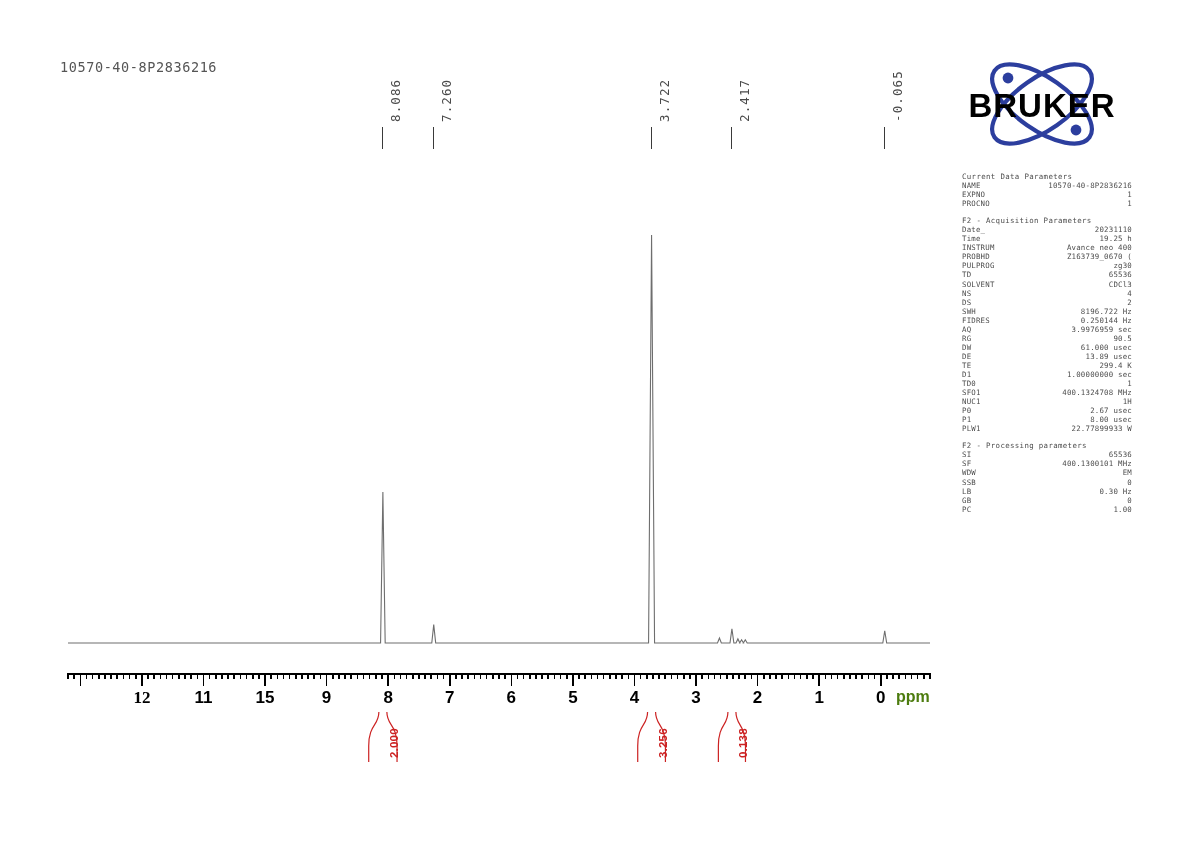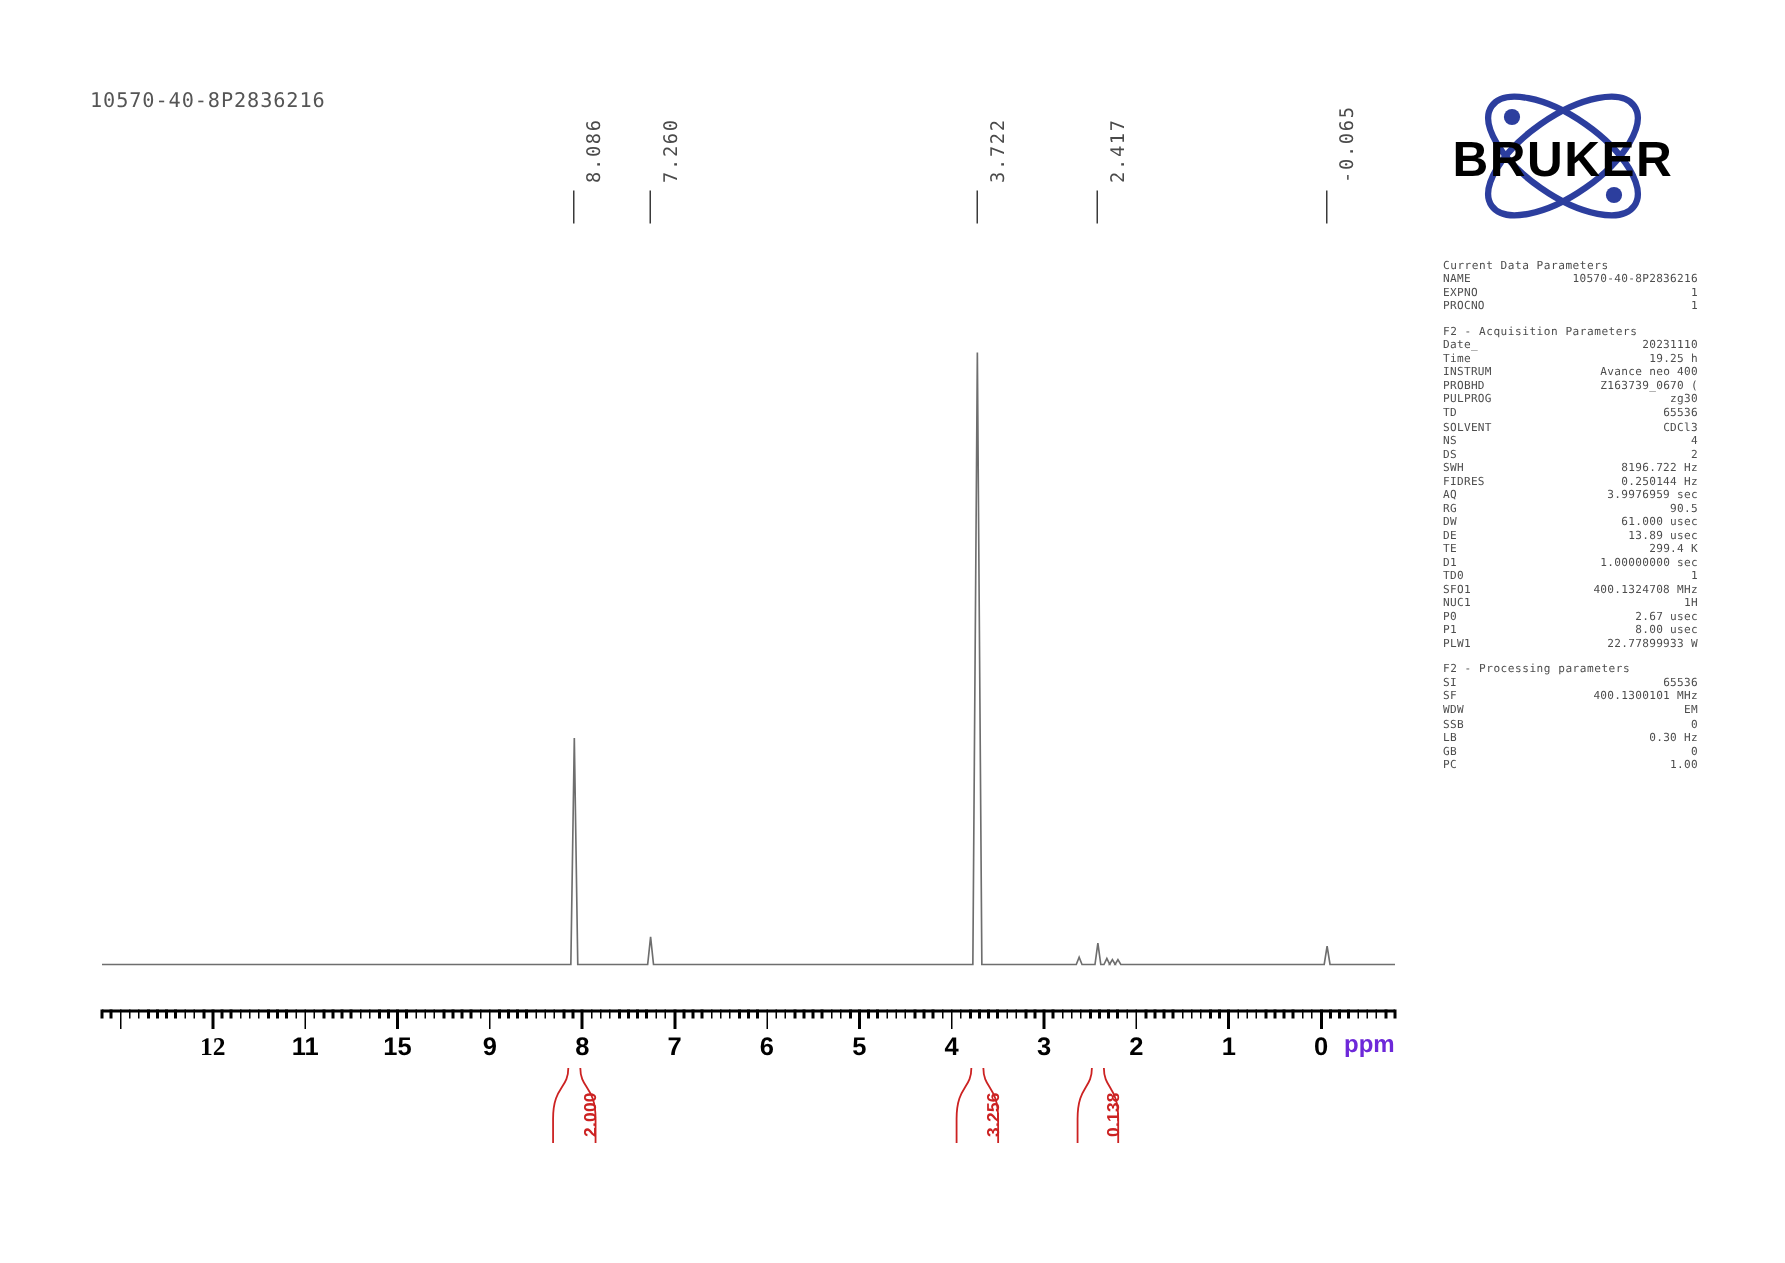--- a/index.html
+++ b/index.html
@@ -95,21 +95,21 @@
     transform: translateX(-50%);
     white-space: nowrap;
   }
   #ppm-label {
     position: absolute;
     top: 24px;
     left: 896px;
     font-family: "Liberation Sans", sans-serif;
     font-size: 16px;
     font-weight: bold;
-    color: #6d28d9;
+    color: #4d7c0f;
     white-space: nowrap;
   }
 
   
   .integral-value {
     position: absolute;
     font-family: "Liberation Sans", sans-serif;
     font-size: 11.5px;
     font-weight: bold;
     color: #cc2222;

